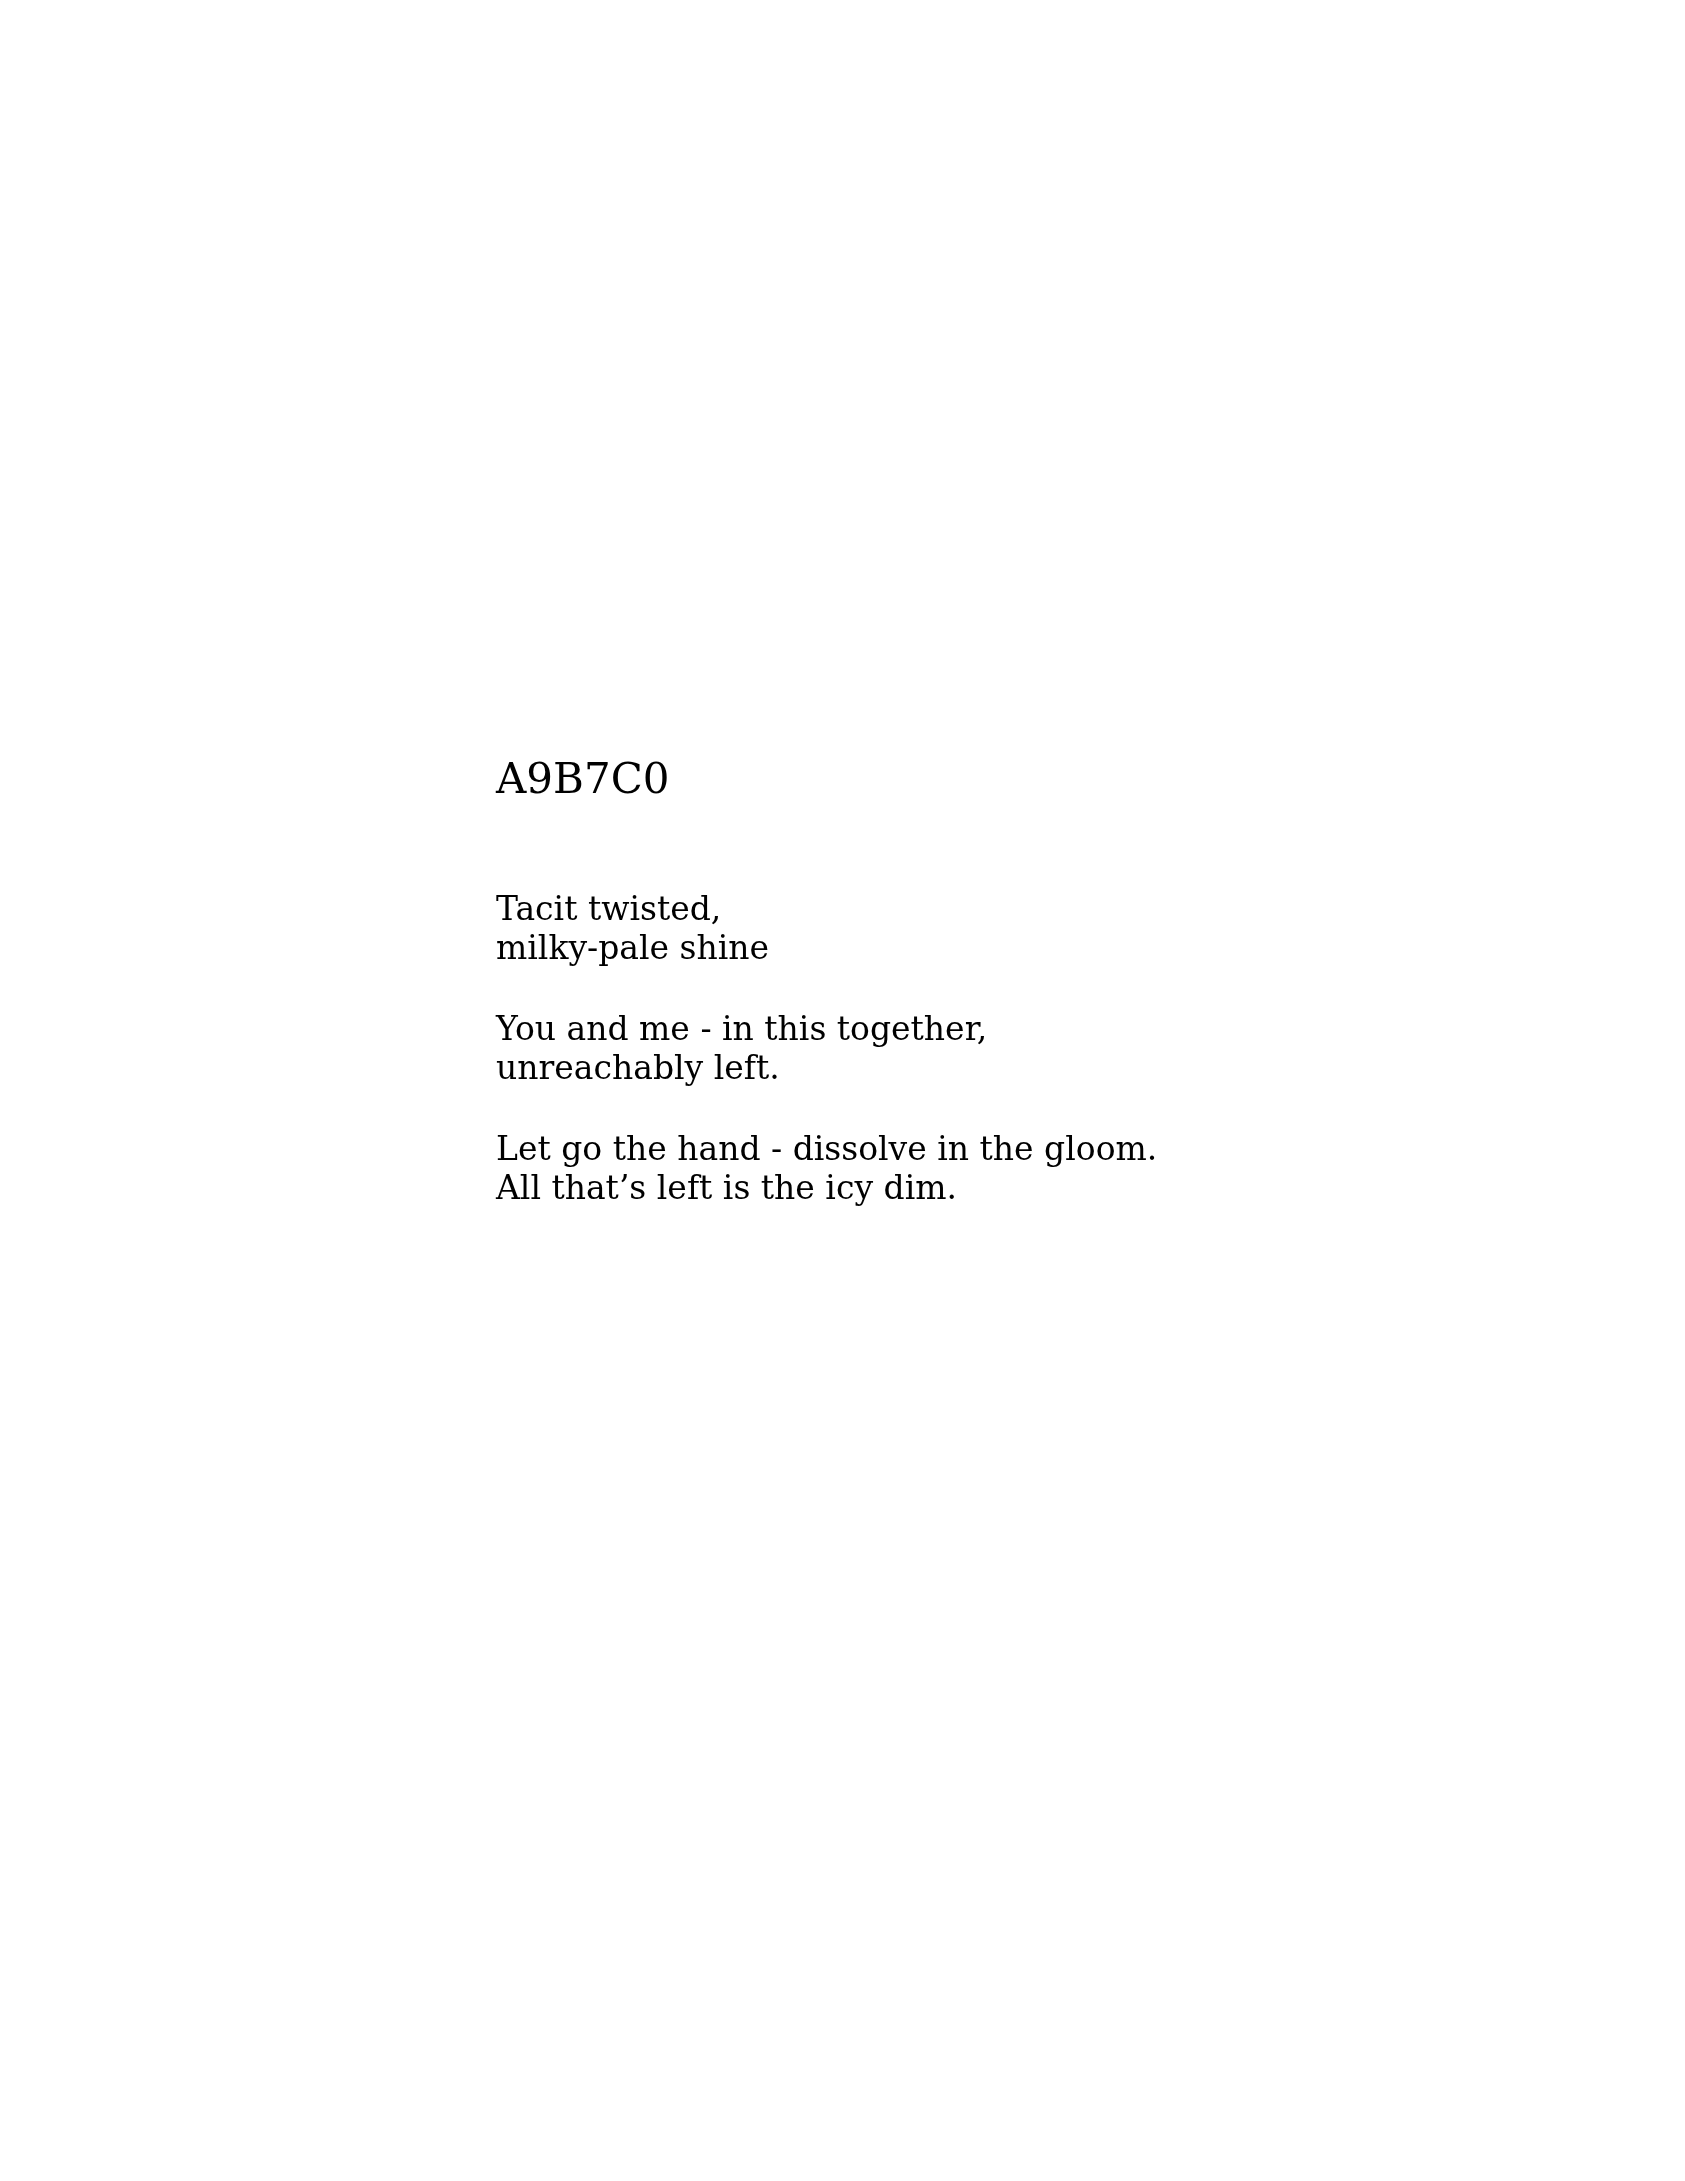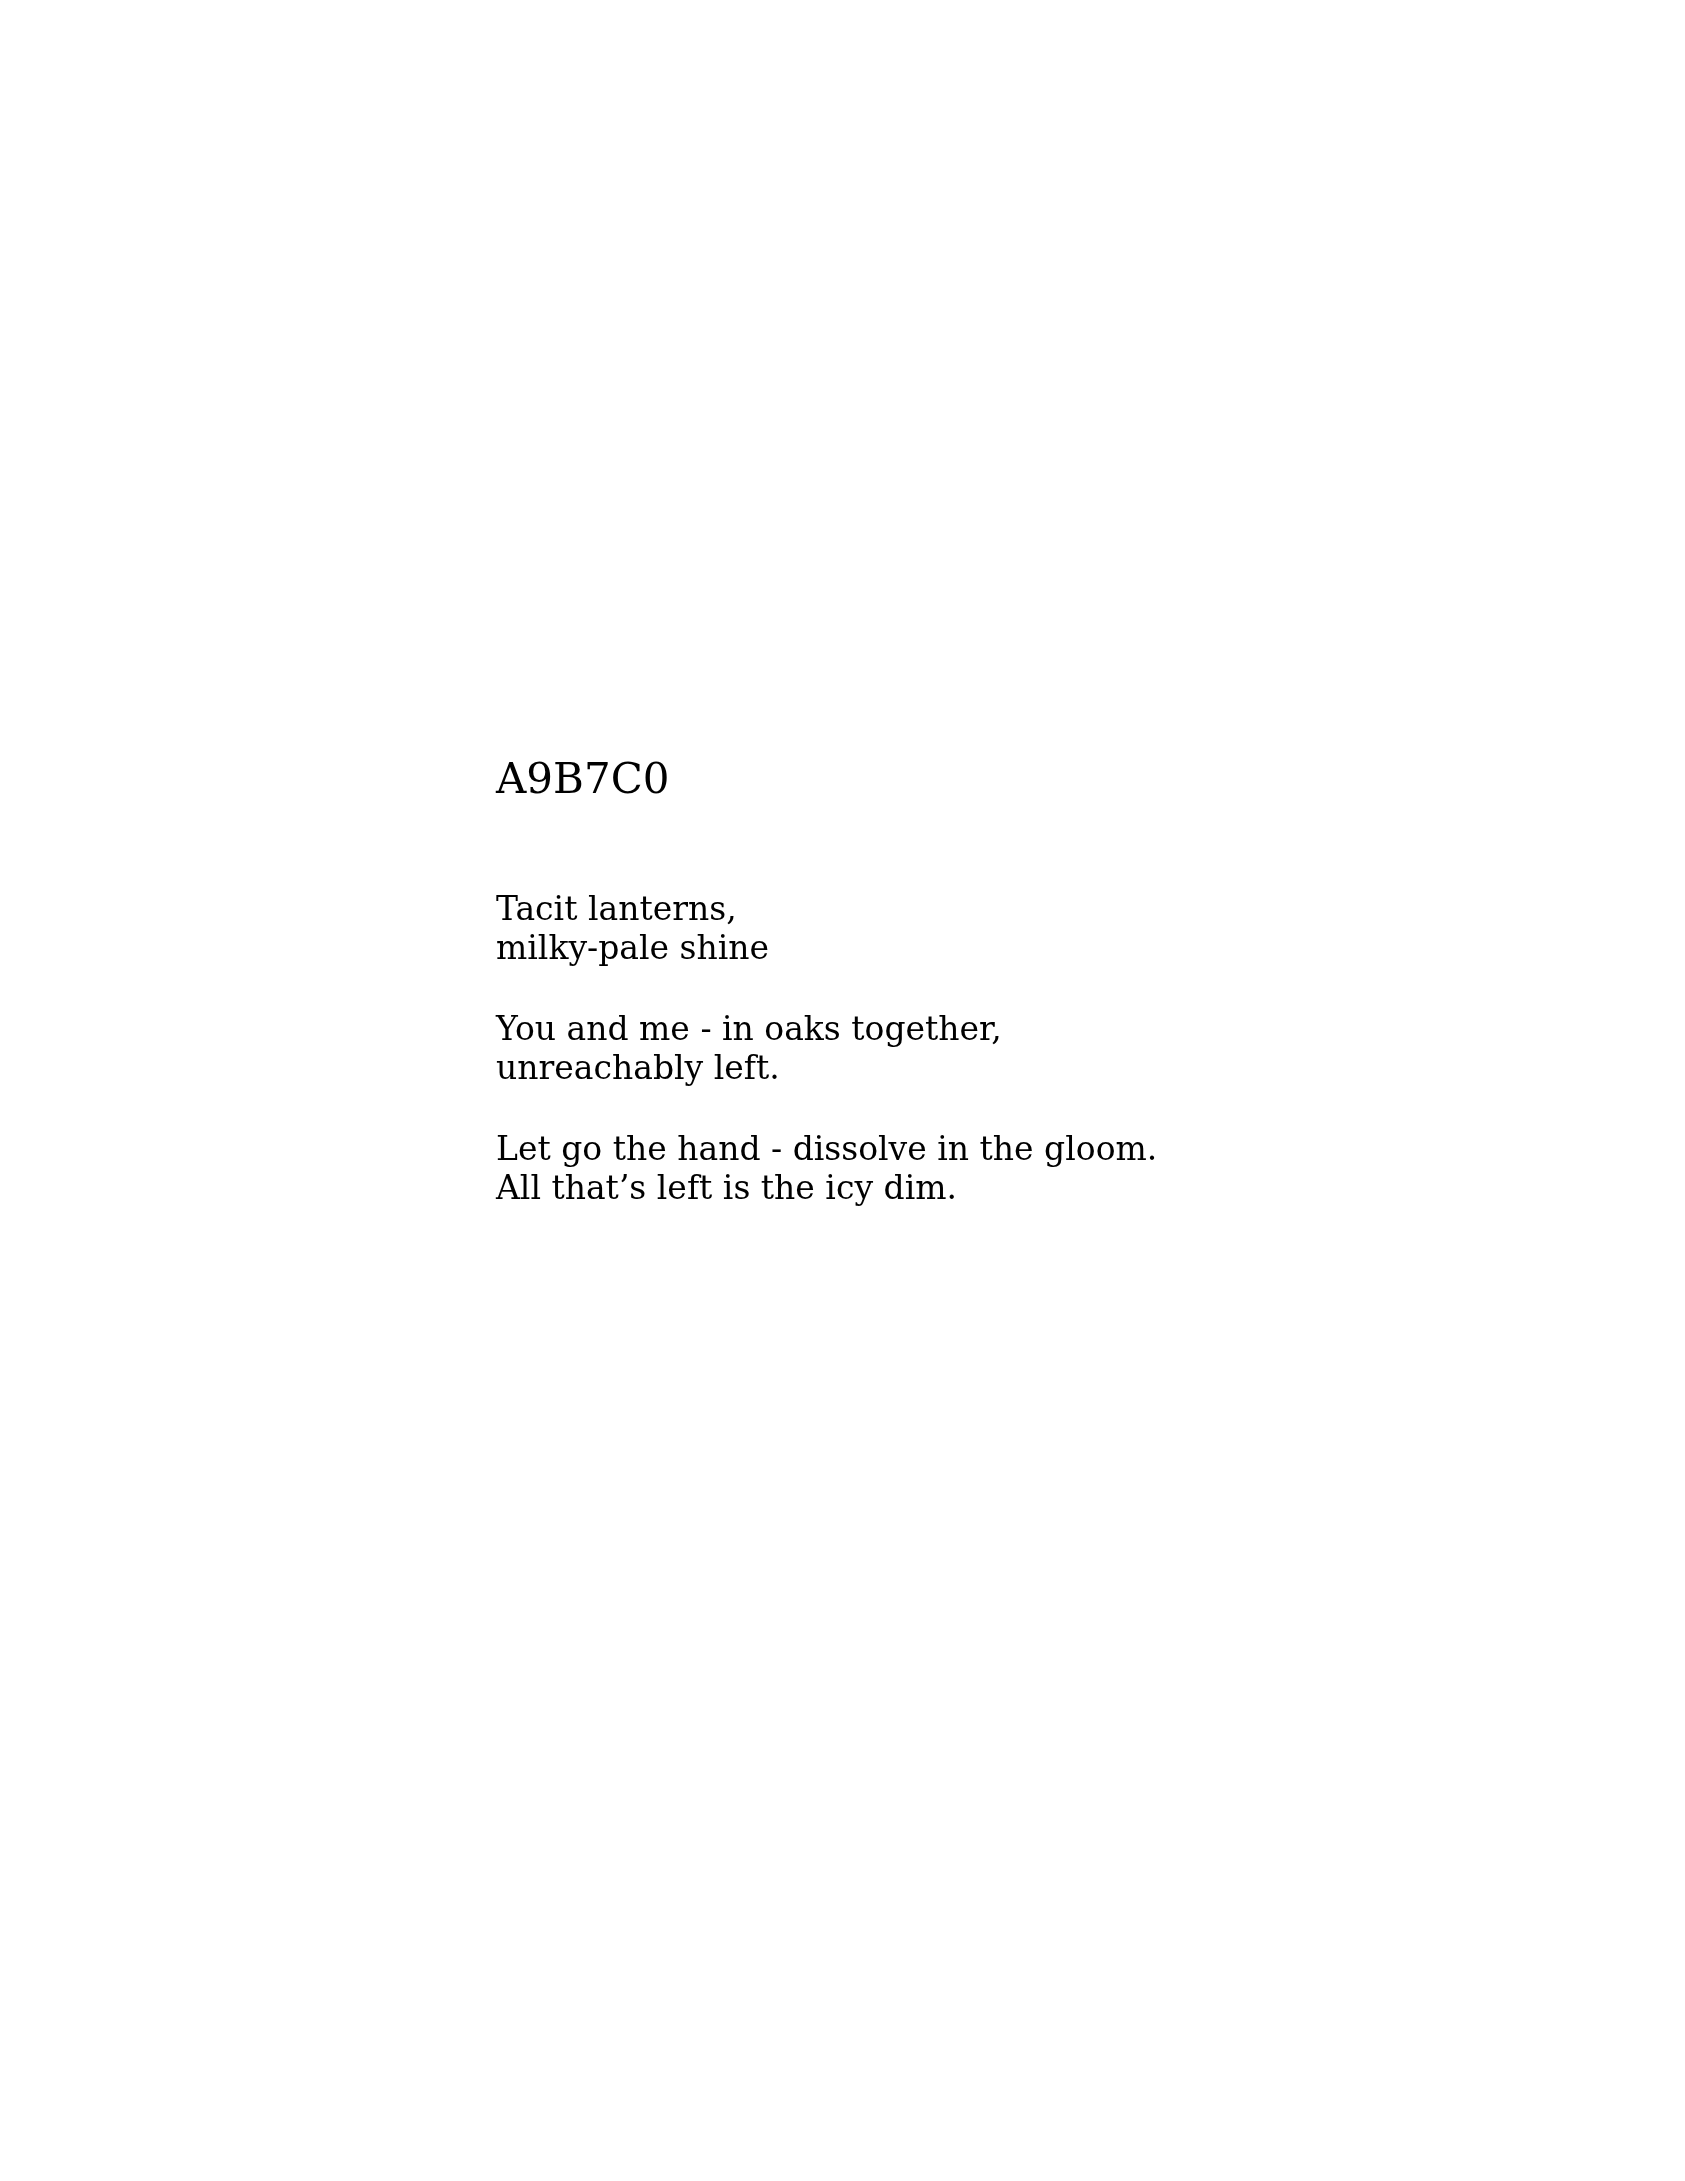--- a/index.html
+++ b/index.html
@@ -43,26 +43,26 @@
 </style>
 </head>
 <body>
 
 <div class="page">
   <div class="poem-block">
 
     <h1 class="poem-title">A9B7C0</h1>
 
     <p class="stanza">
-      <span class="poem-line">Tacit lanterns,</span><br>
+      <span class="poem-line">Tacit twisted,</span><br>
       <span class="poem-line">milky-pale shine</span>
     </p>
 
     <p class="stanza">
-      <span class="poem-line">You and me - in oaks together,</span><br>
+      <span class="poem-line">You and me - in this together,</span><br>
       <span class="poem-line">unreachably left.</span>
     </p>
 
 
     <p class="stanza">
       <span class="poem-line">Let go the hand - dissolve in the gloom.</span><br>
       <span class="poem-line">All that’s left is the icy dim.</span>
     </p>
 
   </div>

